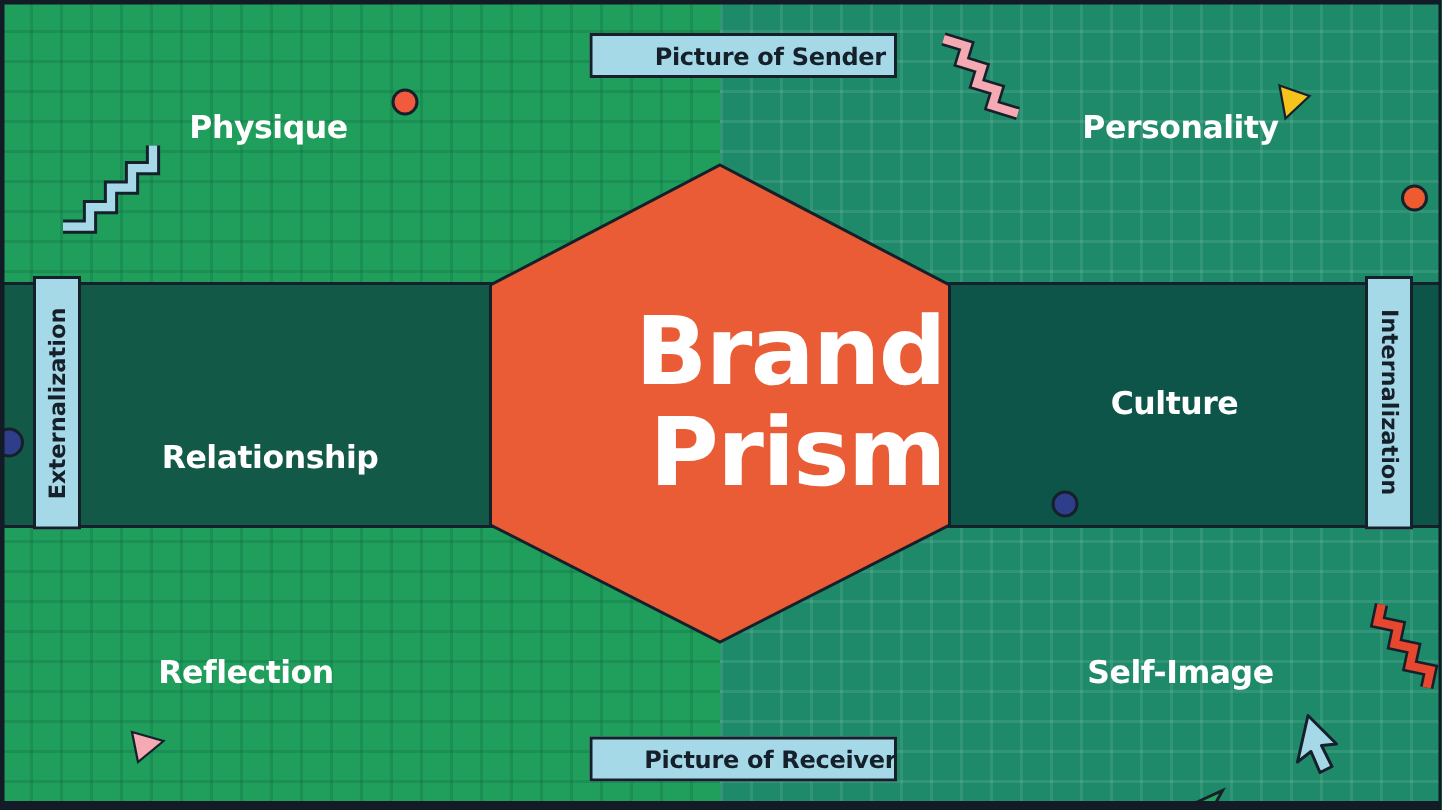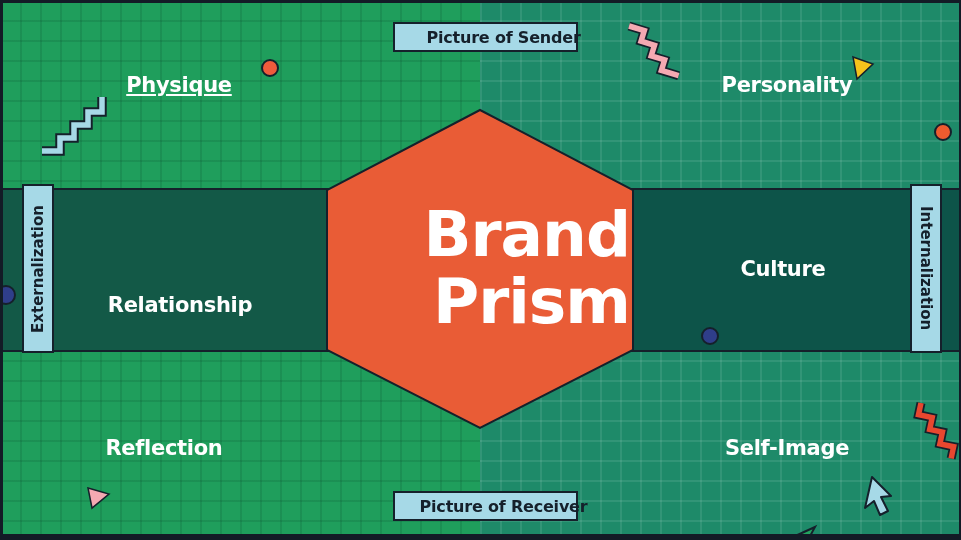--- a/index.html
+++ b/index.html
@@ -38,34 +38,34 @@
     position:absolute;left:330px;top:201px;width:300px;
     text-align:right;color:#ffffff;font-weight:bold;
     font-size:63px;line-height:67px;letter-spacing:-1px;
   }
   
   .facet{
     position:absolute;transform:translate(-50%,-50%);
     color:#ffffff;font-weight:bold;font-size:21px;letter-spacing:-0.3px;
     white-space:nowrap;
   }
-  .facet.physique{left:179px;top:85px;text-decoration:underline;}
+  .facet.physique{left:179px;top:85px;}
   .facet.personality{left:787px;top:85px;}
   .facet.relationship{left:180px;top:268px;margin-top:37px;}
   .facet.culture{left:783px;top:269px;}
   .facet.reflection{left:164px;top:448px;}
   .facet.self-image{left:787px;top:448px;}
   
   .badge{
     position:absolute;background:#a6d9e7;border:2px solid #15202b;
     color:#15202b;font-weight:bold;box-sizing:border-box;
     display:flex;align-items:center;justify-content:center;
     white-space:nowrap;
   }
-  .badge-h{width:185px;height:30px;font-size:16px;letter-spacing:-0.2px;padding-left:36px;}
+  .badge-h{width:205px;height:30px;font-size:16px;letter-spacing:-0.2px;padding-left:36px;}
   .badge-sender{left:393px;top:22px;}
   .badge-receiver{left:393px;top:491px;}
   .badge-v{width:32px;height:169px;font-size:15px;letter-spacing:0;}
   .badge-ext{left:22px;top:184px;}
   .badge-int{left:910px;top:184px;}
   .vtext-up{writing-mode:vertical-rl;transform:rotate(180deg);}
   .vtext-down{writing-mode:vertical-rl;}
   
   .frame{position:absolute;background:#131b26;z-index:50;}
   .frame-top{left:0;top:0;width:961px;height:3px;}

